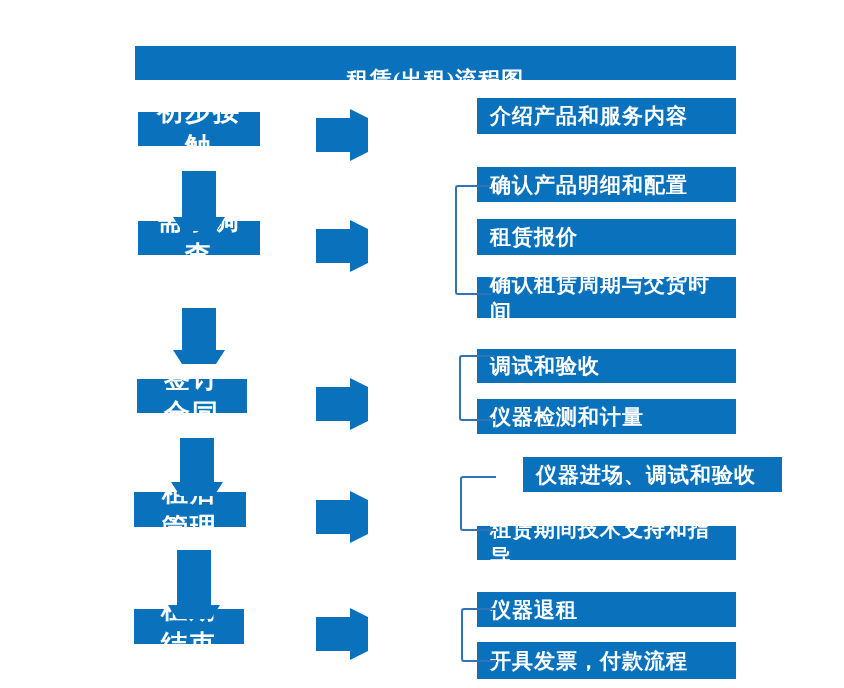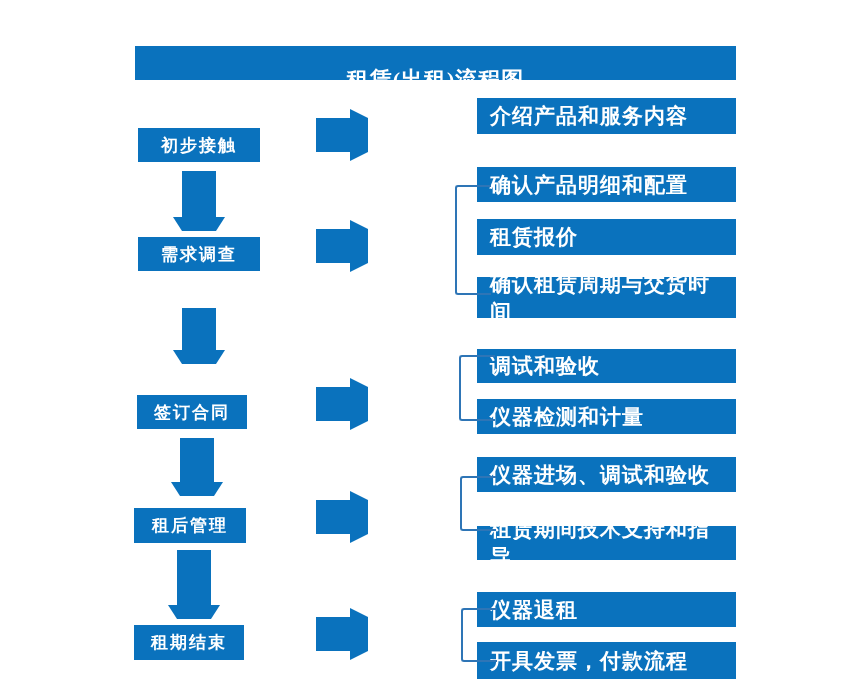--- a/index.html
+++ b/index.html
@@ -29,28 +29,27 @@
     font-size: 22px;
     font-weight: bold;
     text-align: center;
     line-height: 34px;
     letter-spacing: 1px;
   }
   .stage-box {
     position: absolute;
     background: var(--primary);
     color: var(--text-on-primary);
-    font-size: 17px;
+    font-size: 26px;
     font-weight: bold;
     text-align: center;
     letter-spacing: 2px;
     display: flex;
     align-items: center;
     justify-content: center;
-    margin-top: 16px;
   }
   .detail-box {
     position: absolute;
     left: 443px;
     width: 259px;
     background: var(--primary);
     color: var(--text-on-primary);
     font-size: 21px;
     font-weight: bold;
     letter-spacing: 1px;
@@ -112,21 +111,21 @@
   <div class="stage-box" style="left:103px;top:345px;width:110px;height:34px;">签订合同</div>
   <div class="stage-box" style="left:100px;top:458px;width:112px;height:35px;">租后管理</div>
   <div class="stage-box" style="left:100px;top:575px;width:110px;height:35px;">租期结束</div>
 
   <div class="detail-box" style="top:64px;height:36px;">介绍产品和服务内容</div>
   <div class="detail-box" style="top:133px;height:35px;">确认产品明细和配置</div>
   <div class="detail-box" style="top:185px;height:36px;">租赁报价</div>
   <div class="detail-box" style="top:243px;height:41px;">确认租赁周期与交货时间</div>
   <div class="detail-box" style="top:315px;height:33px;">调试和验收</div>
   <div class="detail-box" style="top:365px;height:35px;">仪器检测和计量</div>
-  <div class="detail-box" style="top:423px;height:35px;">仪器进场、调试和验收</div>
+  <div class="detail-box" style="top:423px;height:35px;margin-left:46px;">仪器进场、调试和验收</div>
   <div class="detail-box" style="top:492px;height:34px;">租赁期间技术支持和指导</div>
   <div class="detail-box" style="top:558px;height:35px;">仪器退租</div>
   <div class="detail-box" style="top:608px;height:37px;">开具发票，付款流程</div>
 
   <div class="arrow-right" style="left:265px;top:84px;">
     <div class="shaft"></div>
     <div class="head"></div>
   </div>
   <div class="arrow-right" style="left:265px;top:195px;">
     <div class="shaft"></div>

